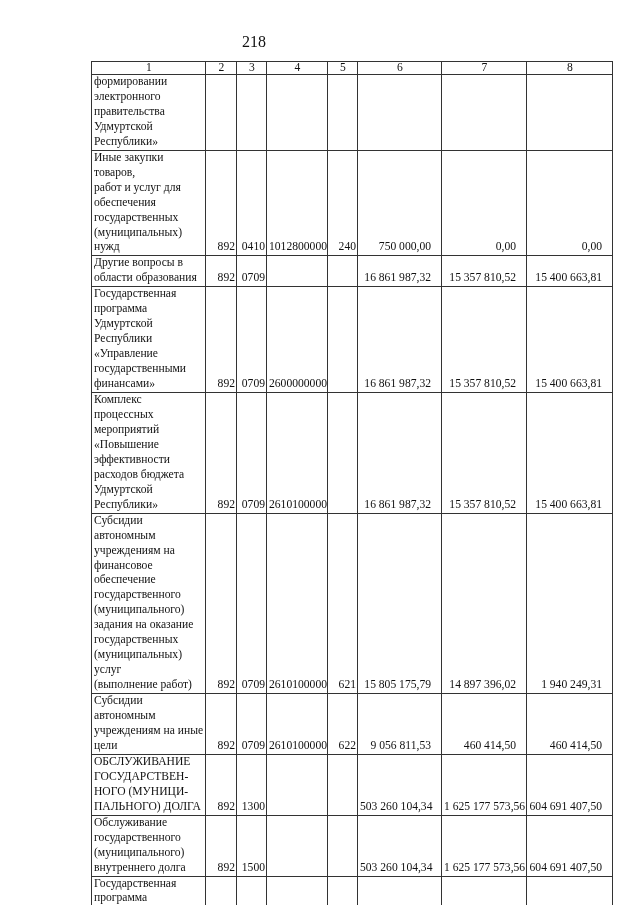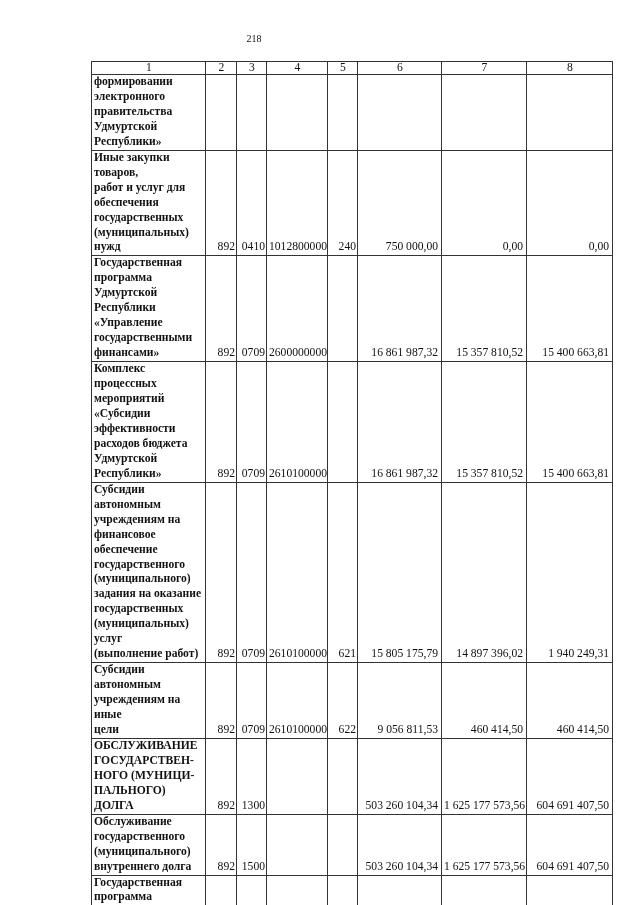--- a/index.html
+++ b/index.html
@@ -1,35 +1,35 @@
 <!DOCTYPE html>
 <html><head>
 <meta charset="utf-8">
 <style>
   html, body { margin: 0; padding: 0; background: #ffffff; }
   body { width: 640px; height: 905px; position: relative; overflow: hidden;
          font-family: "Liberation Serif", "DejaVu Serif", serif; color: #111; }
   .page-number { position: absolute; left: 0; width: 508px; top: 33px; text-align: center;
-                 font-size: 10px; }
+                 font-size: 16px; }
   table.budget { position: absolute; left: 91px; top: 61px; border-collapse: collapse;
                  table-layout: fixed; width: 521px; font-size: 11.6px; line-height: 14.95px; }
   table.budget col.c1 { width: 114px; }
   table.budget col.c2 { width: 31px; }
   table.budget col.c3 { width: 30px; }
   table.budget col.c4 { width: 61px; }
   table.budget col.c5 { width: 30px; }
   table.budget col.c6 { width: 84px; }
   table.budget col.c7 { width: 85px; }
   table.budget col.c8 { width: 86px; }
   table.budget td, table.budget th { border: 1px solid #333; padding: 0 1px 0 2px;
                  vertical-align: bottom; overflow: hidden; white-space: nowrap; }
   table.budget th { font-weight: normal; text-align: center; height: 12px; line-height: 12px; }
-  table.budget td.name { text-align: left; white-space: pre-line; vertical-align: top; padding-left: 2px; font-weight: bold; }
+  table.budget td.name { text-align: left; white-space: pre-line; vertical-align: top; padding-left: 2px; }
   table.budget td.code { text-align: right; }
-  table.budget td.num { text-align: right; padding-right: 3px; }
+  table.budget td.num { text-align: right; padding-right: 10px; }
 </style>
 </head>
 <body>
 
 <div class="page-number">218</div>
 
 <table class="budget">
   <colgroup>
     <col class="c1">
       <col class="c2">
@@ -75,38 +75,49 @@
 (муниципальных) нужд</td>
         <td class="code">892</td>
         <td class="code">0410</td>
         <td class="code">1012800000</td>
         <td class="code">240</td>
         <td class="num">750 000,00</td>
         <td class="num">0,00</td>
         <td class="num">0,00</td>
       </tr>
       <tr>
+        <td class="name">Другие вопросы в
+области образования</td>
+        <td class="code">892</td>
+        <td class="code">0709</td>
+        <td class="code"></td>
+        <td class="code"></td>
+        <td class="num">16 861 987,32</td>
+        <td class="num">15 357 810,52</td>
+        <td class="num">15 400 663,81</td>
+      </tr>
+      <tr>
         <td class="name">Государственная
 программа Удмуртской
 Республики
 «Управление
 государственными
 финансами»</td>
         <td class="code">892</td>
         <td class="code">0709</td>
         <td class="code">2600000000</td>
         <td class="code"></td>
         <td class="num">16 861 987,32</td>
         <td class="num">15 357 810,52</td>
         <td class="num">15 400 663,81</td>
       </tr>
       <tr>
         <td class="name">Комплекс процессных
 мероприятий
-«Субсидии
+«Повышение
 эффективности
 расходов бюджета
 Удмуртской
 Республики»</td>
         <td class="code">892</td>
         <td class="code">0709</td>
         <td class="code">2610100000</td>
         <td class="code"></td>
         <td class="num">16 861 987,32</td>
         <td class="num">15 357 810,52</td>

